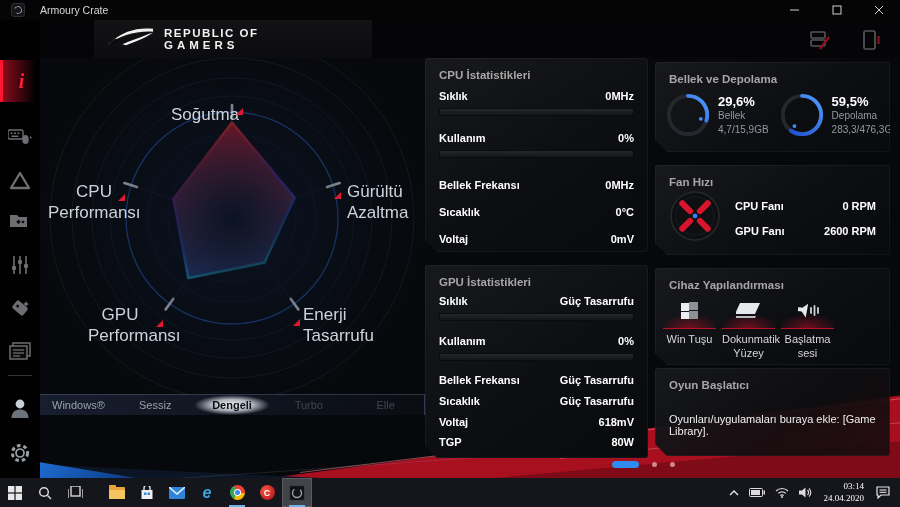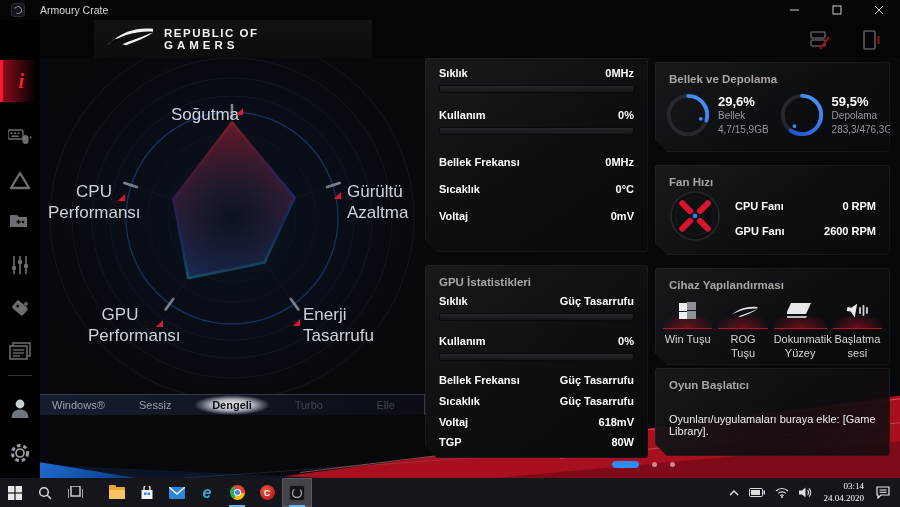--- a/index.html
+++ b/index.html
@@ -354,20 +354,21 @@
         </div>
       <div class="mode-tab dim">
           <span>Turbo</span>
         </div>
       <div class="mode-tab dim">
           <span>Elle</span>
         </div>
     </div>
 
     <div class="panel cpu-panel">
+      <div class="panel-title">CPU İstatistikleri</div>
       <div class="stat-row" style="margin-top:9px;">
           <span>Sıklık</span>
           <span>0MHz</span>
         </div>
       <div class="stat-bar"></div>
       <div class="stat-row" style="margin-top:16px;">
           <span>Kullanım</span>
           <span>0%</span>
         </div>
       <div class="stat-bar"></div>
@@ -496,31 +497,20 @@
                     <rect x="2" y="11" width="8" height="7"></rect>
                   </g>
                 </svg>
           </span>
             </div>
           <div class="dev-label">Win Tuşu</div>
         </div>
         <div class="dev-item">
           <div class="dev-glyph">
               <span>
-            <svg width="30" height="18" viewBox="0 0 100 46">
-                  <path d="M98 6 C66 2 34 12 12 32 L2 40 C28 20 62 10 98 12 Z" fill="#dfe2e6"></path>
-                  <path d="M34 38 C52 30 72 24 90 16 L98 14 C80 26 58 34 42 40 Z" fill="#dfe2e6"></path>
-                </svg>
-          </span>
-            </div>
-          <div class="dev-label">ROG Tuşu</div>
-        </div>
-        <div class="dev-item">
-          <div class="dev-glyph">
-              <span>
             <svg width="26" height="19" viewBox="0 0 26 19">
                   <path d="M4 1 L24 1 L19 12 L-1 12 Z" fill="#e6e9ec"></path>
                   <path d="M0 14 L20 14 L19 16 L-1 16 Z" fill="#b9bdc2"></path>
                 </svg>
           </span>
             </div>
           <div class="dev-label">Dokunmatik Yüzey</div>
         </div>
         <div class="dev-item">
           <div class="dev-glyph">

